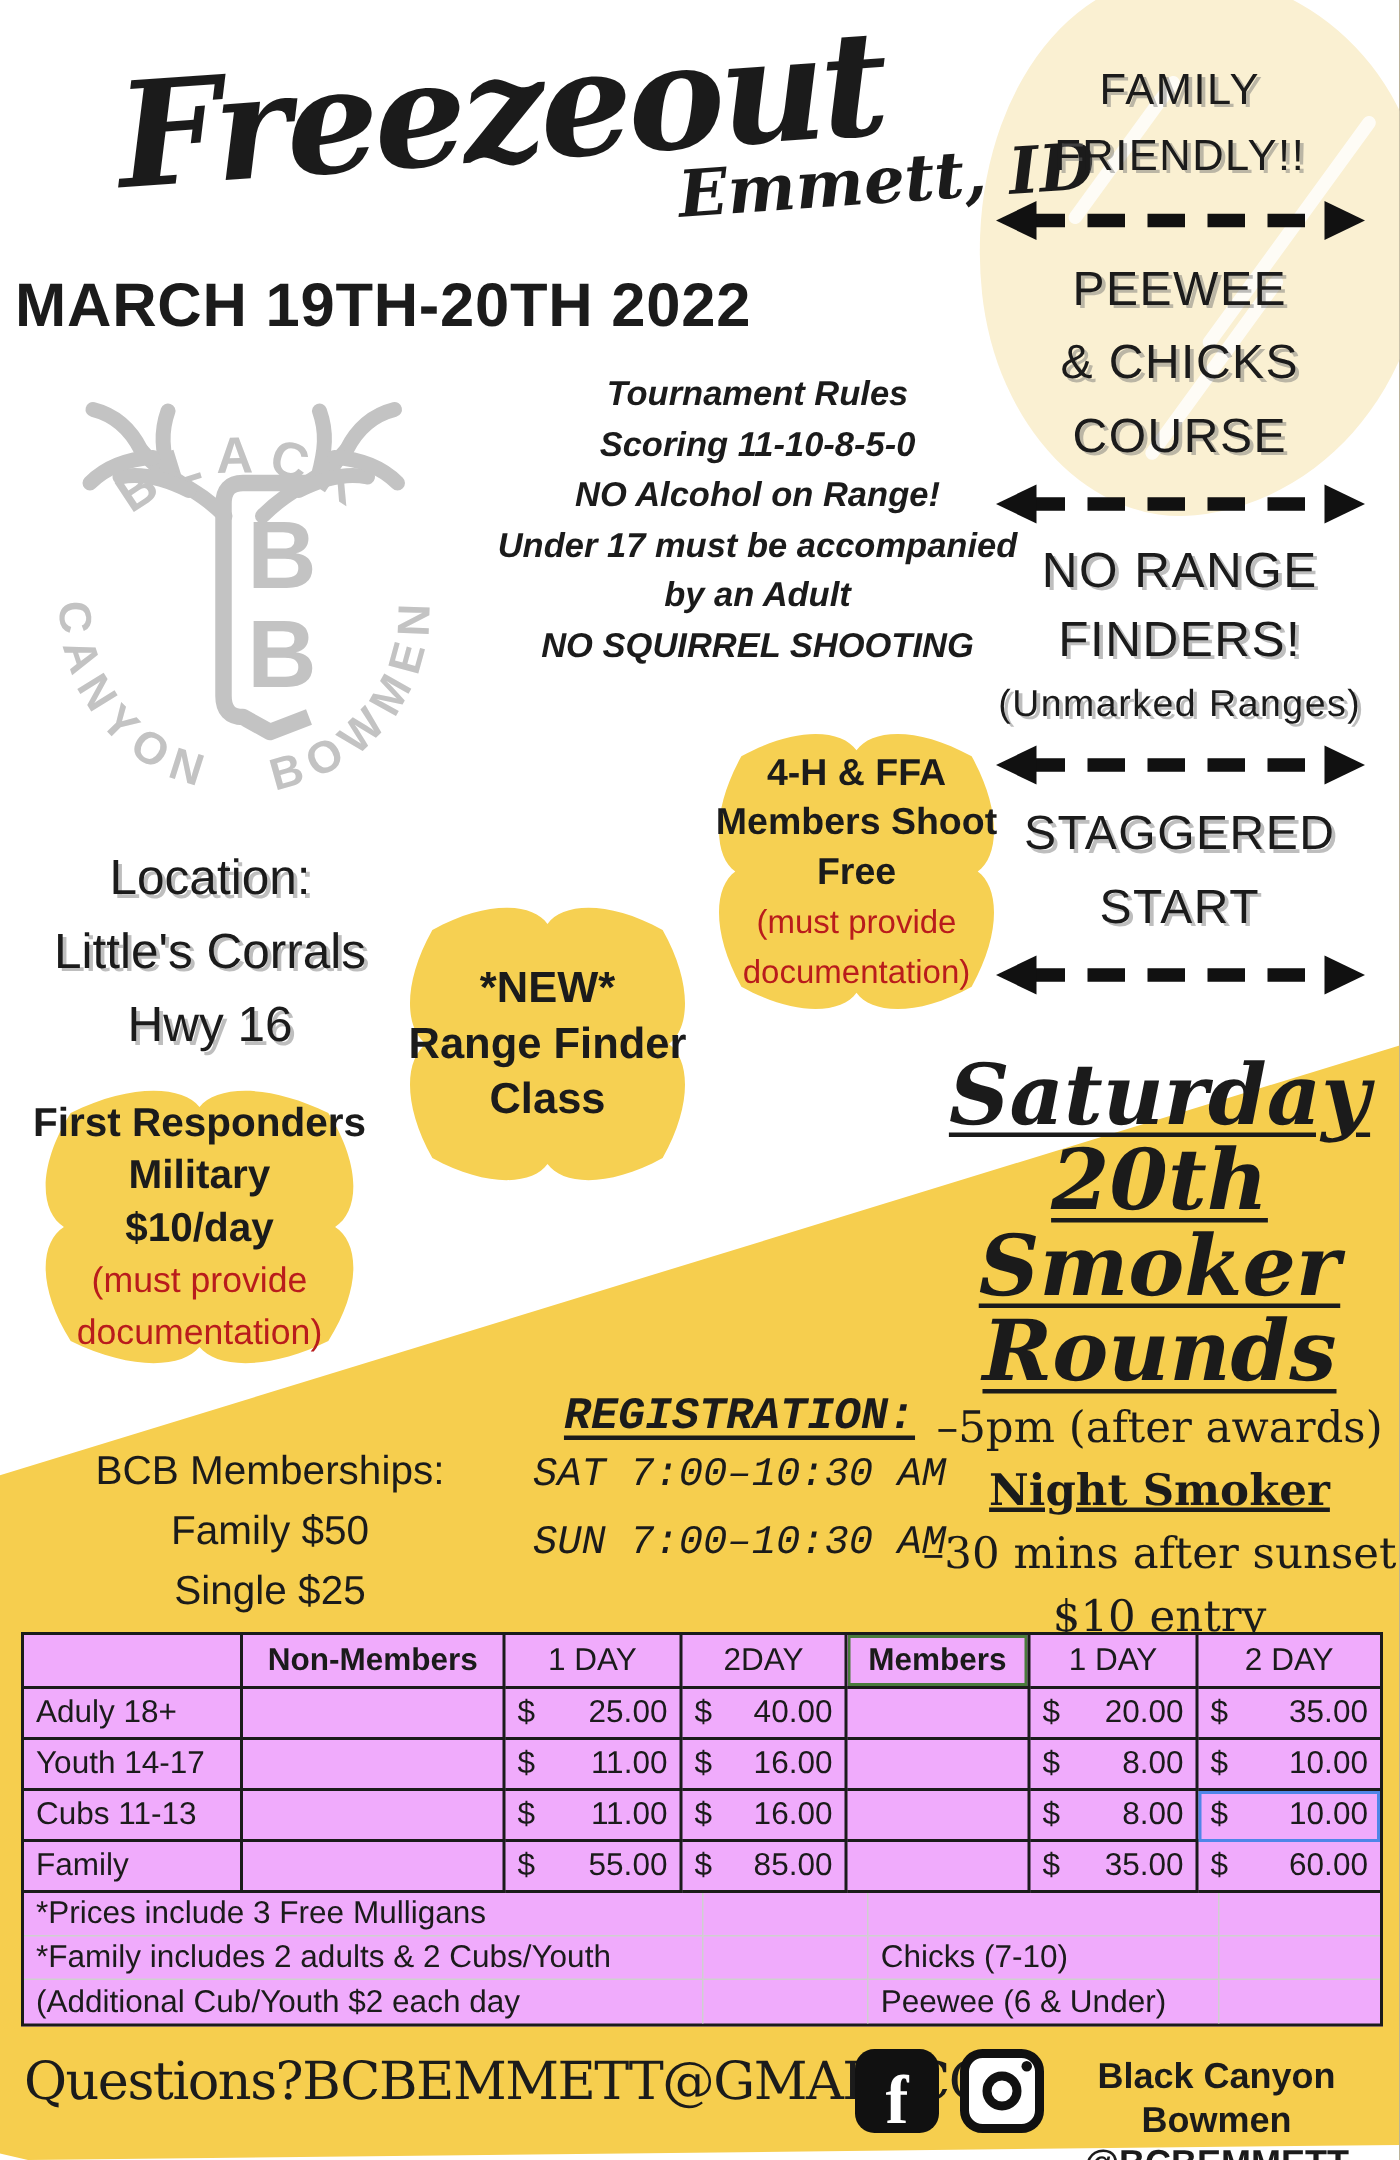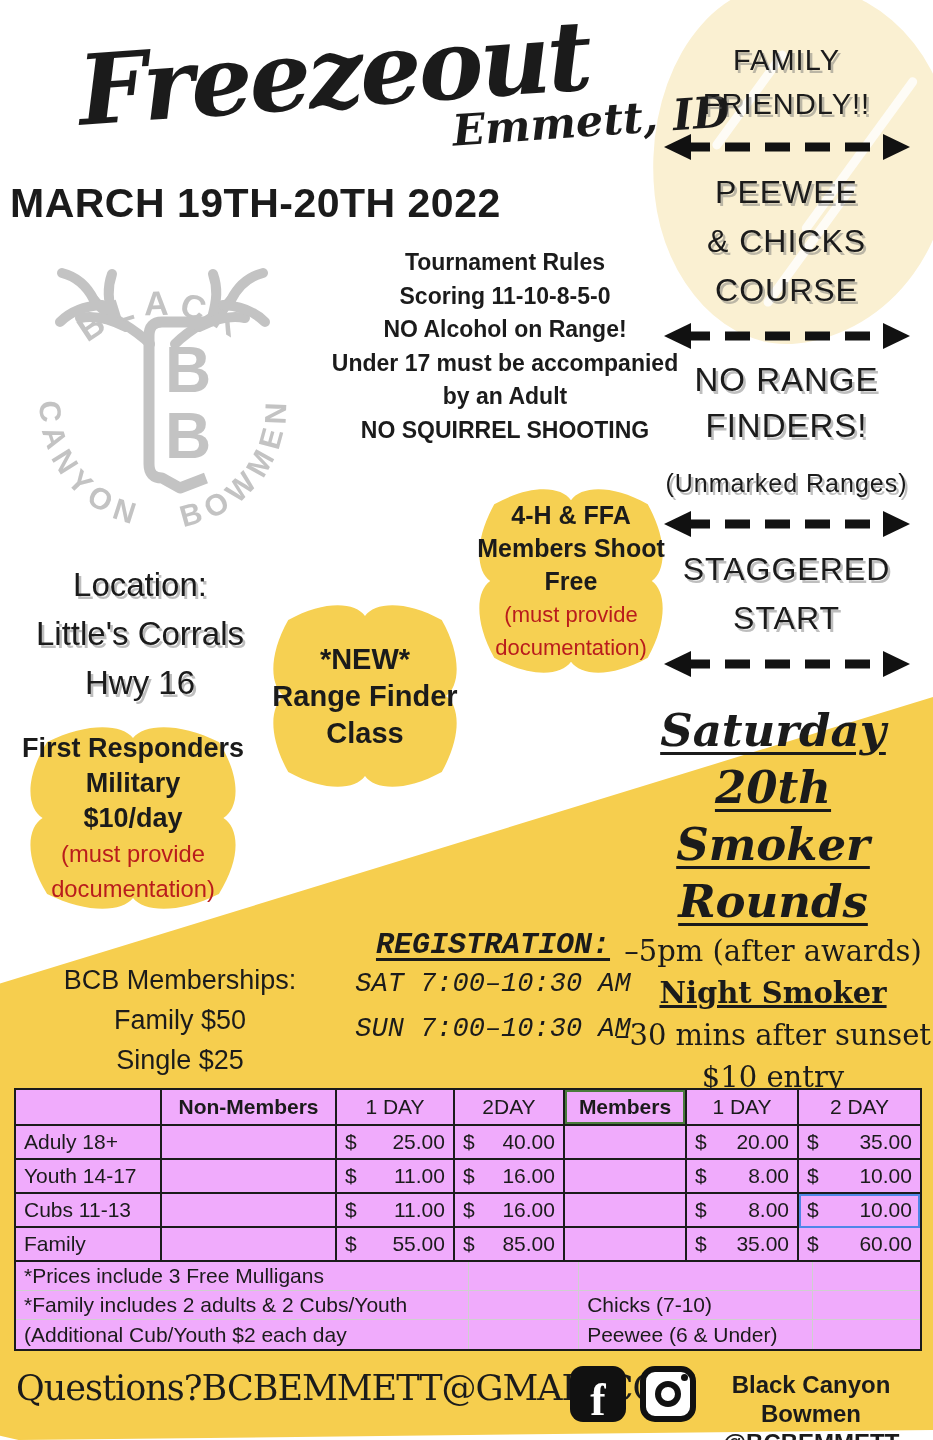--- a/index.html
+++ b/index.html
@@ -20,49 +20,49 @@
   .script{font-family:"DejaVu Serif",serif;font-style:italic;font-weight:bold;}
   .title{position:absolute;left:78px;top:16px;font-size:97px;transform:rotate(-4deg);letter-spacing:-3px;}
   .subtitle{position:absolute;left:452px;top:96px;font-size:43px;transform:rotate(-4deg);}
   .dateline{position:absolute;left:10px;top:180px;font-size:41px;font-weight:800;letter-spacing:.5px;}
 
   
   .logo{position:absolute;left:10px;top:226px;}
 
   
   .rules{position:absolute;left:285px;top:246px;width:440px;text-align:center;
-    font-size:23px;font-weight:bold;line-height:33.5px;}
+    font-size:23px;font-weight:bold;line-height:33.5px;font-style:italic;}
 
   
   .rcol{position:absolute;left:640px;top:38px;width:293px;display:flex;flex-direction:column;align-items:center;}
   .rc-txt{display:flex;align-items:center;justify-content:center;letter-spacing:1px;
     text-shadow:2.5px 2.5px 0 rgba(110,110,110,.45);white-space:nowrap;}
   .rc-a{height:44px;font-size:29px;}
   .rc-b{height:49px;font-size:32px;}
   .rc-c{height:46px;font-size:33px;}
-  .rc-d{height:40px;font-size:25px;margin-top:14px;}
+  .rc-d{height:40px;font-size:25px;}
   .darrow{width:252px;height:28px;margin:7px 0;}
 
   
   .location{position:absolute;left:10px;top:540px;width:260px;text-align:center;
     font-size:33px;line-height:49px;text-shadow:2.5px 2.5px 0 rgba(110,110,110,.45);margin-top:20px;}
 
   
   .badge{position:absolute;text-align:center;}
   .badge svg.blob{position:absolute;inset:0;width:100%;height:100%;}
   .badge .btxt{position:relative;z-index:1;display:flex;flex-direction:column;justify-content:center;height:100%;}
   .badge-resp{left:20px;top:718px;width:226px;height:200px;font-size:27px;line-height:35px;}
   .badge-new{left:264px;top:596px;width:202px;height:200px;font-size:29px;line-height:37px;}
   .badge-ffa{left:470px;top:480px;width:202px;height:202px;font-size:25px;line-height:33px;}
   .bold{font-weight:bold;}
   .badge .note{font-weight:normal;font-size:.88em;color:#b91c1c;}
 
   
   .smoker{position:absolute;left:612px;top:702px;width:322px;text-align:center;}
-  .smoker .sline{font-size:45px;line-height:57px;text-decoration:underline;text-decoration-thickness:3px;text-underline-offset:6px;}
+  .smoker .sline{font-size:56px;line-height:57px;text-decoration:underline;text-decoration-thickness:3px;text-underline-offset:6px;}
   .smoker .detail{font-family:"DejaVu Serif",serif;font-size:29px;line-height:42px;}
   .smoker .night{font-weight:bold;text-decoration:underline;text-decoration-thickness:3px;}
 
   
   .members{position:absolute;left:50px;top:960px;width:260px;text-align:center;font-size:27px;line-height:40px;}
   .registration{position:absolute;left:328px;top:928px;width:330px;text-align:center;
     font-family:"Liberation Mono",monospace;font-style:italic;}
   .registration .rtitle{font-size:30px;font-weight:bold;text-decoration:underline;text-decoration-thickness:3px;text-underline-offset:5px;}
   .registration .rline{font-size:27px;line-height:45px;white-space:nowrap;}
 

